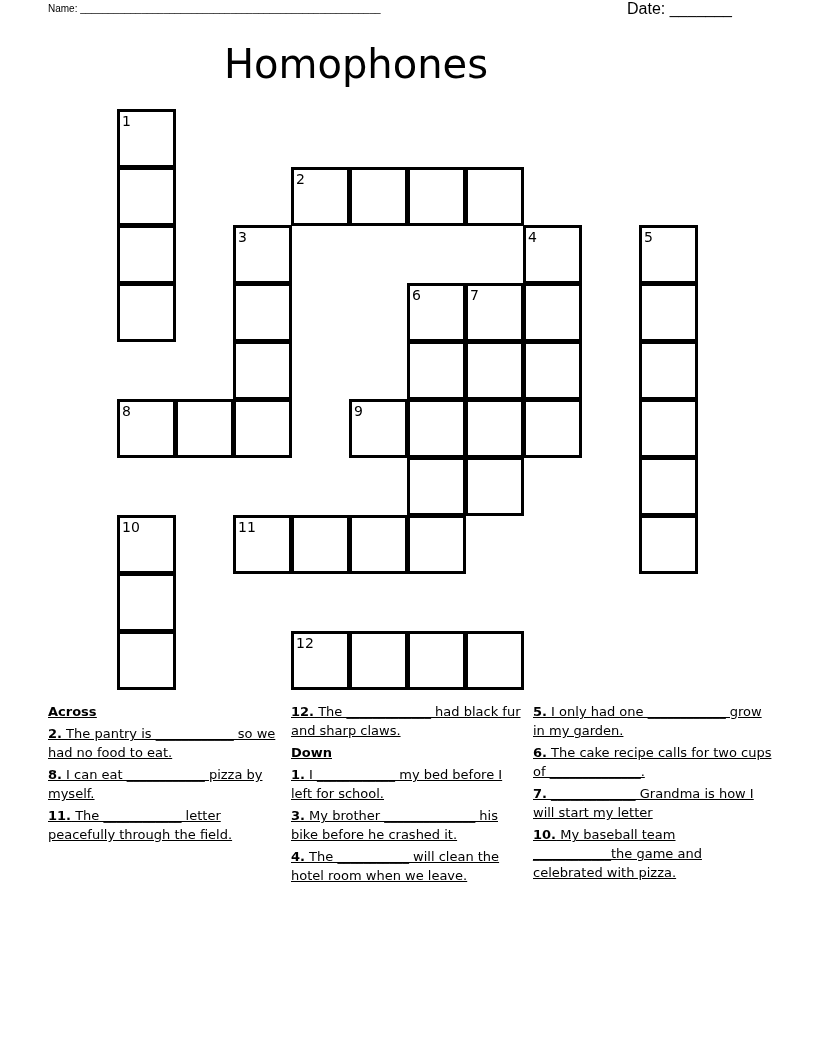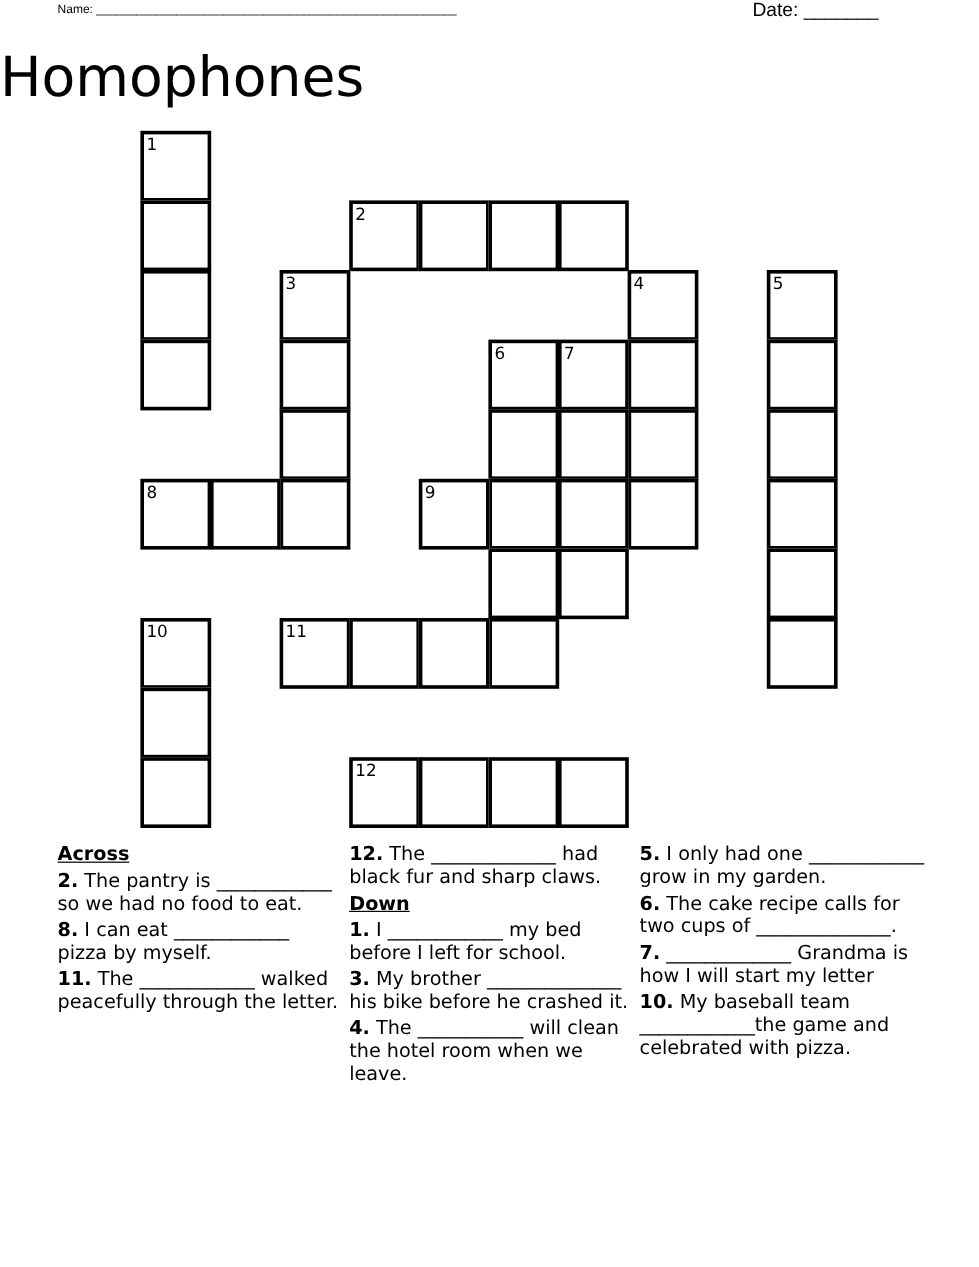--- a/index.html
+++ b/index.html
@@ -1,23 +1,23 @@
 <!DOCTYPE html>
 <html><head>
 <meta charset="utf-8">
 <style>
   html, body { margin: 0; padding: 0; background: #ffffff; }
   body { width: 816px; height: 1056px; position: relative; overflow: hidden; color: #000; }
   .hdr { position: absolute; top: 0; left: 48px; font-family: "Liberation Sans", sans-serif; font-size: 10px; line-height: 18px; }
   .hdr-date { position: absolute; top: 0; left: 627px; font-family: "Liberation Sans", sans-serif; font-size: 16px; line-height: 18px; }
-  .title { position: absolute; top: 34px; left: 0; width: 712px; text-align: left; font-family: "DejaVu Sans", sans-serif; font-size: 46px; line-height: 60px; }
+  .title { position: absolute; top: 34px; left: 0; width: 712px; text-align: center; font-family: "DejaVu Sans", sans-serif; font-size: 40px; line-height: 60px; }
   .grid { position: absolute; left: 0; top: 0; width: 816px; height: 700px; }
   .cell { position: absolute; width: 58px; height: 58px; box-sizing: border-box; border: 3px solid #000; background: #fff; margin-left: -1px; margin-top: -1px; }
   .cell .num { position: absolute; top: 2px; left: 2px; font-family: "DejaVu Sans", sans-serif; font-size: 14px; line-height: 14px; }
-  .clues { position: absolute; top: 702px; font-family: "DejaVu Sans", sans-serif; font-size: 16px; line-height: 19px; }
+  .clues { position: absolute; top: 702px; font-family: "DejaVu Sans", sans-serif; font-size: 13px; line-height: 19px; text-decoration: underline; }
   .col1 { left: 48px; width: 236px; }
   .col2 { left: 291px; width: 236px; }
   .col3 { left: 533px; width: 240px; }
   .sec { font-weight: bold; text-decoration: underline; margin-bottom: 3px; }
   .clue { margin-bottom: 3px; }
   .clue b { font-weight: bold; }
 </style>
 </head>
 <body>
 
@@ -93,21 +93,21 @@
     </div>
     <div class="cell" style="left: 350px; top: 632px; width: 59px; height: 59px;"></div>
     <div class="cell" style="left: 408px; top: 632px; width: 59px; height: 59px;"></div>
     <div class="cell" style="left: 466px; top: 632px; width: 59px; height: 59px;"></div>
   </div>
 
 <div class="clues col1">
   <div class="sec">Across</div>
   <div class="clue"><b>2.</b><span> The pantry is ____________ so we had no food to eat.</span></div>
   <div class="clue"><b>8.</b><span> I can eat ____________ pizza by myself.</span></div>
-  <div class="clue"><b>11.</b><span> The ____________ walked peacefully through the letter.</span></div>
+  <div class="clue"><b>11.</b><span> The ____________ letter peacefully through the field.</span></div>
 </div>
 
 <div class="clues col2">
   <div class="clue"><b>12.</b><span> The _____________ had black fur and sharp claws.</span></div>
   <div class="sec">Down</div>
   <div class="clue"><b>1.</b><span> I ____________ my bed before I left for school.</span></div>
   <div class="clue"><b>3.</b><span> My brother ______________ his bike before he crashed it.</span></div>
   <div class="clue"><b>4.</b><span> The ___________ will clean the hotel room when we leave.</span></div>
 </div>
 

